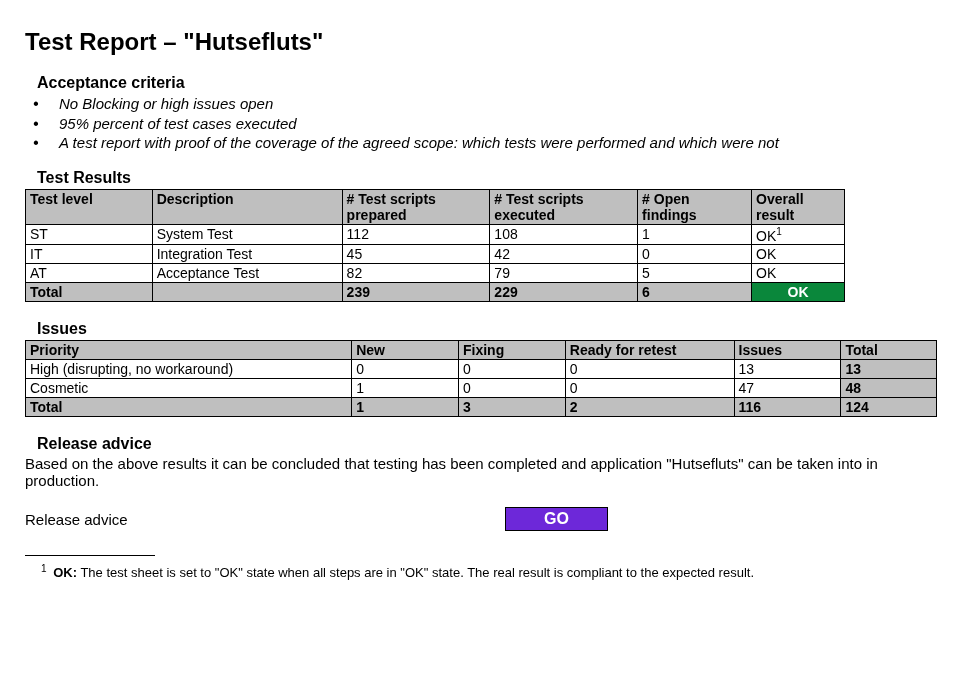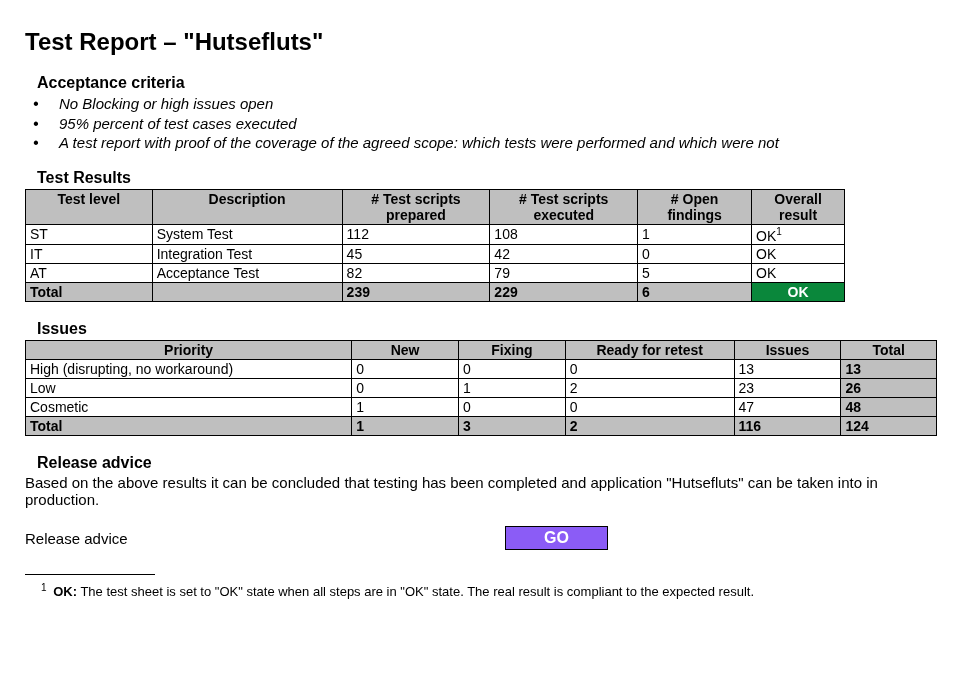--- a/index.html
+++ b/index.html
@@ -49,21 +49,20 @@
     table.narrow { width: 912px; }
     th, td {
       border: 1px solid #000;
       padding: 1px 4px;
       text-align: left;
       vertical-align: top;
     }
     th {
       background: #bfbfbf;
       font-weight: bold;
-      text-align: center;
     }
     tr.total td, td.total-col {
       background: #bfbfbf;
       font-weight: bold;
     }
     tr.total td { font-weight: bold; }
     .ok-cell {
       background: #0a873b !important;
       color: #fff;
       font-weight: bold;
@@ -77,21 +76,21 @@
     .tot-cell { background: #bfbfbf; font-weight: bold; }
     .release-area { margin-top: 6px; }
     .release-advice-row {
       display: flex;
       align-items: center;
       margin-top: 18px;
       margin-bottom: 24px;
     }
     .release-advice-label { width: 480px; }
     .go-box {
-      background: #8b5cf6;
+      background: #6d28d9;
       color: #fff;
       font-weight: bold;
       padding: 2px 38px;
       border: 1px solid #000;
       text-align: center;
       font-size: 16px;
     }
     hr.footnote-rule {
       border: none;
       border-top: 1px solid #000;
@@ -196,28 +195,20 @@
   <tbody id="issues-body">
       <tr>
         <td>High (disrupting, no workaround)</td>
         <td>0</td>
         <td>0</td>
         <td>0</td>
         <td>13</td>
         <td class="tot-cell">13</td>
       </tr>
       <tr>
-        <td>Low</td>
-        <td>0</td>
-        <td>1</td>
-        <td>2</td>
-        <td>23</td>
-        <td class="tot-cell">26</td>
-      </tr>
-      <tr>
         <td>Cosmetic</td>
         <td>1</td>
         <td>0</td>
         <td>0</td>
         <td>47</td>
         <td class="tot-cell">48</td>
       </tr>
       <tr class="total">
         <td>Total</td>
         <td>1</td>

